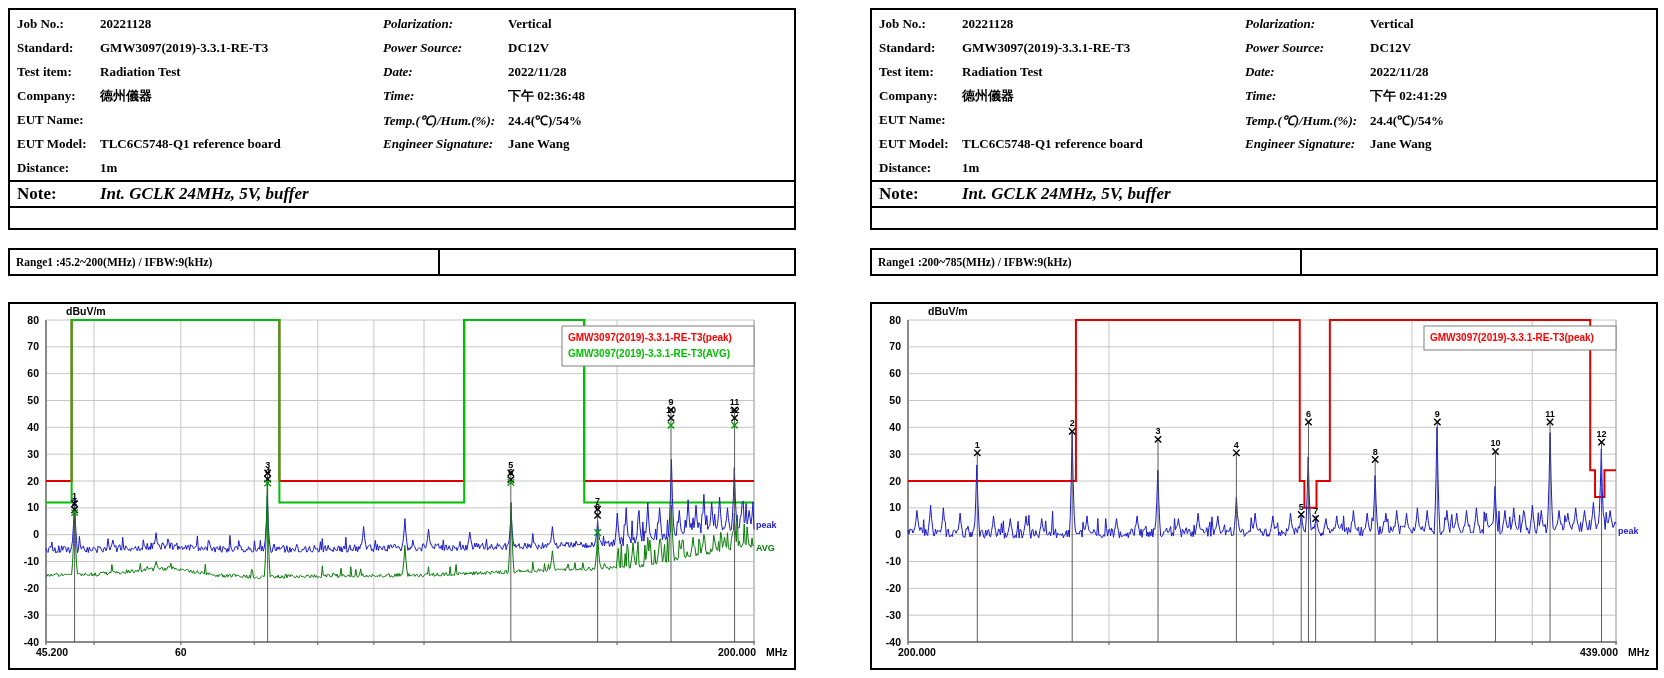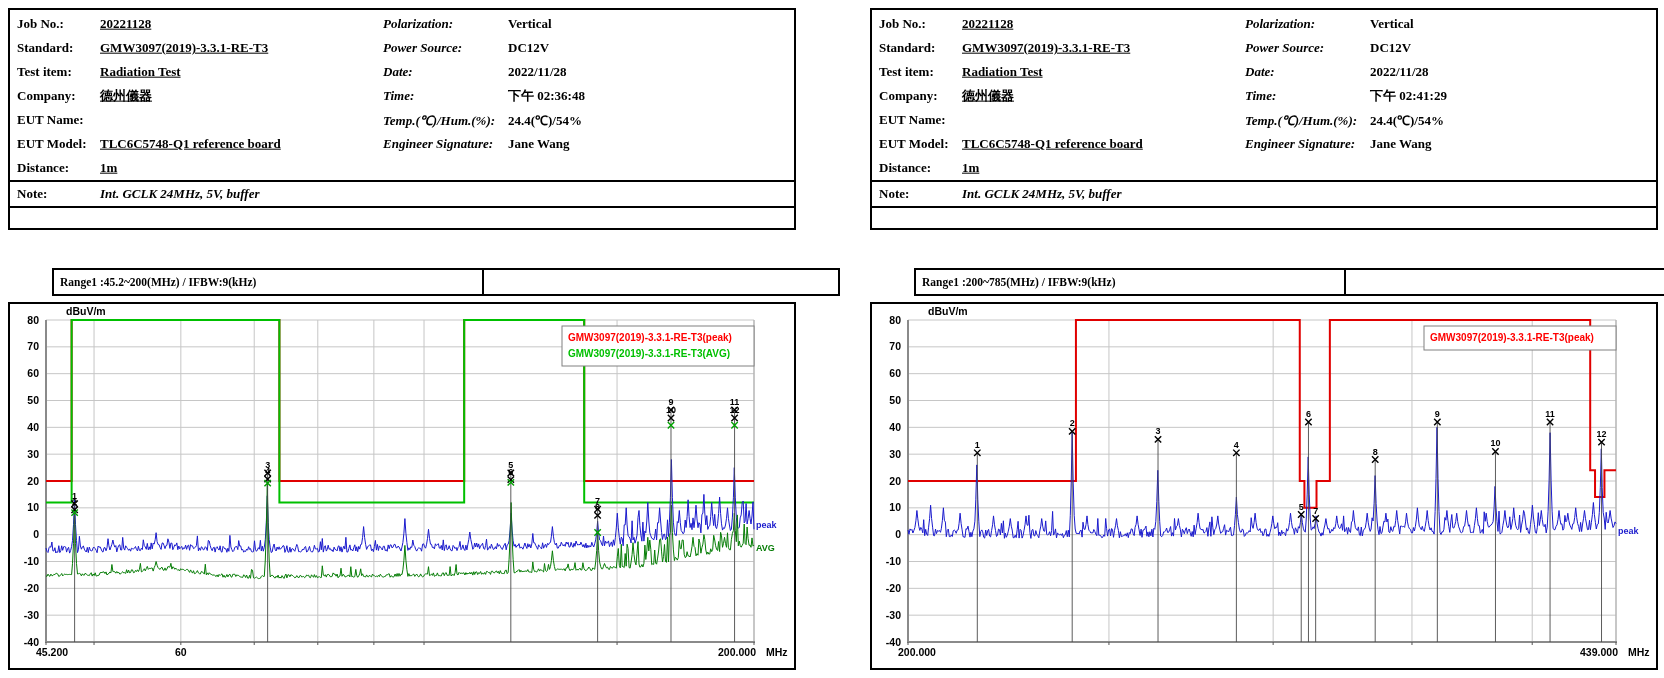--- a/index.html
+++ b/index.html
@@ -7,29 +7,29 @@
         font-family:"Liberation Serif", serif;}
   .panel{position:absolute;top:8px;width:788px;}
   .panel.p0{left:8px;}
   .panel.p1{left:870px;}
 
   .hdr{position:absolute;top:0;left:0;width:784px;height:218px;border:2px solid #000;background:#fff;}
   .hdr-rows{position:absolute;top:2px;left:0;right:0;height:168px;display:flex;flex-direction:column;}
   .hdr-row{position:relative;flex:1;}
   .hdr-row span{position:absolute;top:50%;transform:translateY(-52%);white-space:nowrap;
     font-weight:bold;font-size:13px;color:#000;}
-  .hdr-row .l1{left:7px;}  .hdr-row .v1{left:90px;text-decoration:underline;}
+  .hdr-row .l1{left:7px;}  .hdr-row .v1{left:90px;}
   .hdr-row .l2{left:373px;font-style:italic;} .hdr-row .v2{left:498px;}
   .hdr-note{position:absolute;top:170px;left:0;right:0;height:24px;border-top:2px solid #000;}
   .hdr-note span{position:absolute;top:50%;transform:translateY(-52%);white-space:nowrap;
-    font-weight:bold;font-size:13px;color:#000;}
+    font-weight:bold;font-size:17px;color:#000;}
   .hdr-note .l1{left:7px;} .hdr-note .v1{left:90px;font-style:italic;}
   .hdr-bottom{position:absolute;top:196px;left:0;right:0;bottom:0;border-top:2px solid #000;}
 
-  .range{position:absolute;top:260px;left:0;width:784px;height:24px;border:2px solid #000;display:flex;margin-left:44px;}
+  .range{position:absolute;top:240px;left:0;width:784px;height:24px;border:2px solid #000;display:flex;}
   .range-left{width:428px;border-right:2px solid #000;position:relative;}
   .range-left span{position:absolute;left:6px;top:50%;transform:translateY(-50%);
      font-weight:bold;font-size:11.5px;color:#000;white-space:nowrap;}
   .range-right{flex:1;}
 
   .chartbox{position:absolute;top:294px;left:0;width:784px;height:364px;border:2px solid #000;background:#fff;}
   svg text{font-family:"Liberation Sans", sans-serif;}
 </style>
 </head>
 <body>

